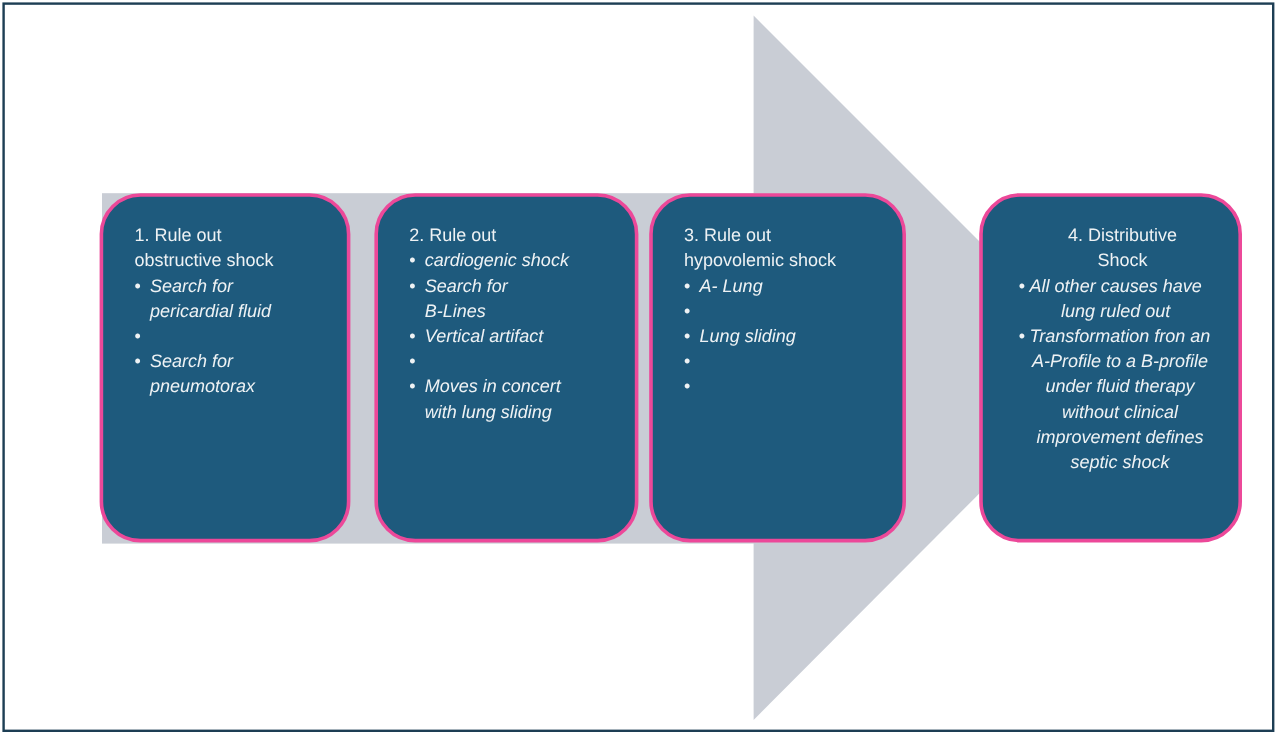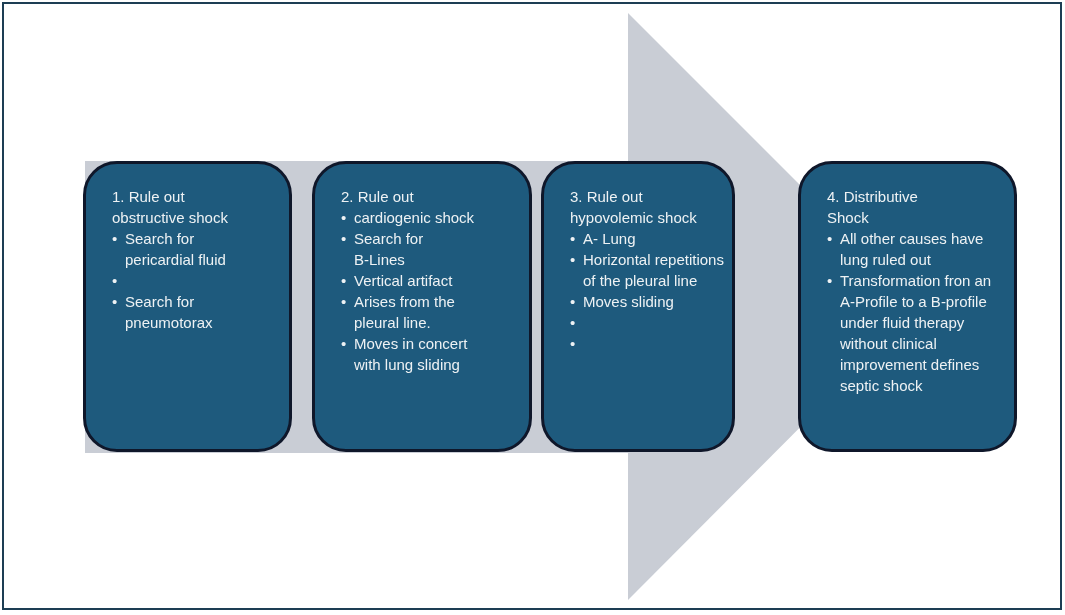--- a/index.html
+++ b/index.html
@@ -19,36 +19,36 @@
     pointer-events: none;
   }
   svg.arrow-bg {
     position: absolute;
     left: 0; top: 0;
   }
   .step {
     position: absolute;
     top: 161px; height: 291px;
     background: #1e5a7d;
-    border: 3px solid #0f172a;
+    border: 3px solid #ec4899;
     border-radius: 34px;
     box-sizing: border-box;
     color: #eef2f4;
     font-size: 15px;
     line-height: 21px;
     padding: 22px 6px 0 26px;
   }
   .step-1 { left: 83px;  width: 209px; }
   .step-2 { left: 312px; width: 220px; }
-  .step-3 { left: 541px; width: 194px; }
-  .step-4 { left: 798px; width: 219px; }
+  .step-3 { left: 541px; width: 214px; }
+  .step-4 { left: 816px; width: 219px; text-align: center; }
   .heading { white-space: pre-line; }
   .bullet  { display: flex; }
   .marker  { flex: 0 0 13px; width: 13px; }
-  .btext   { white-space: pre-line; }
+  .btext   { white-space: pre-line; font-style: italic; }
 </style>
 </head>
 <body>
 
 <div>
 
   <svg class="arrow-bg" width="1065" height="615" viewBox="0 0 1065 615">
     <rect x="85" y="161" width="560" height="292" fill="#c9cdd5"></rect>
     <polygon points="628,13 921,306 628,600" fill="#c9cdd5"></polygon>
   </svg>
@@ -84,47 +84,43 @@
         <span class="marker">•</span>
         <span class="btext">Search for
 B-Lines</span>
       </div>
       <div class="bullet">
         <span class="marker">•</span>
         <span class="btext">Vertical artifact</span>
       </div>
       <div class="bullet">
         <span class="marker">•</span>
-        <span class="btext">Arises from the
-pleural line.</span>
       </div>
       <div class="bullet">
         <span class="marker">•</span>
         <span class="btext">Moves in concert
 with lung sliding</span>
       </div>
     </div>
   </div>
 
   <div class="step step-3">
     <div class="heading">3. Rule out
 hypovolemic shock</div>
     <div>
       <div class="bullet">
         <span class="marker">•</span>
         <span class="btext">A- Lung</span>
       </div>
       <div class="bullet">
         <span class="marker">•</span>
-        <span class="btext">Horizontal repetitions
-of the pleural line</span>
       </div>
       <div class="bullet">
         <span class="marker">•</span>
-        <span class="btext">Moves sliding</span>
+        <span class="btext">Lung sliding</span>
       </div>
       <div class="bullet">
         <span class="marker">•</span>
       </div>
       <div class="bullet">
         <span class="marker">•</span>
       </div>
     </div>
   </div>
 

